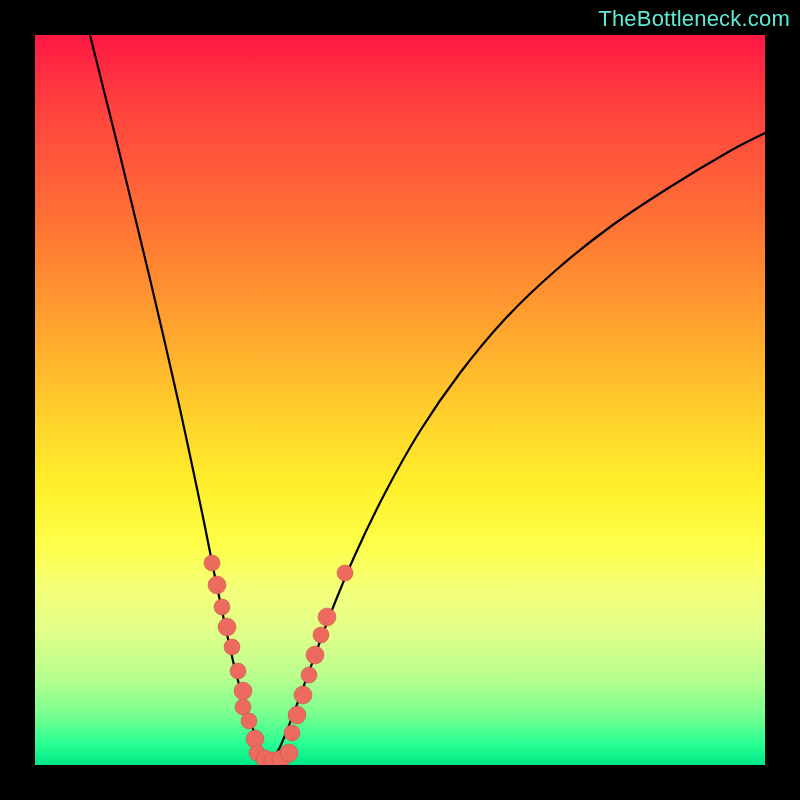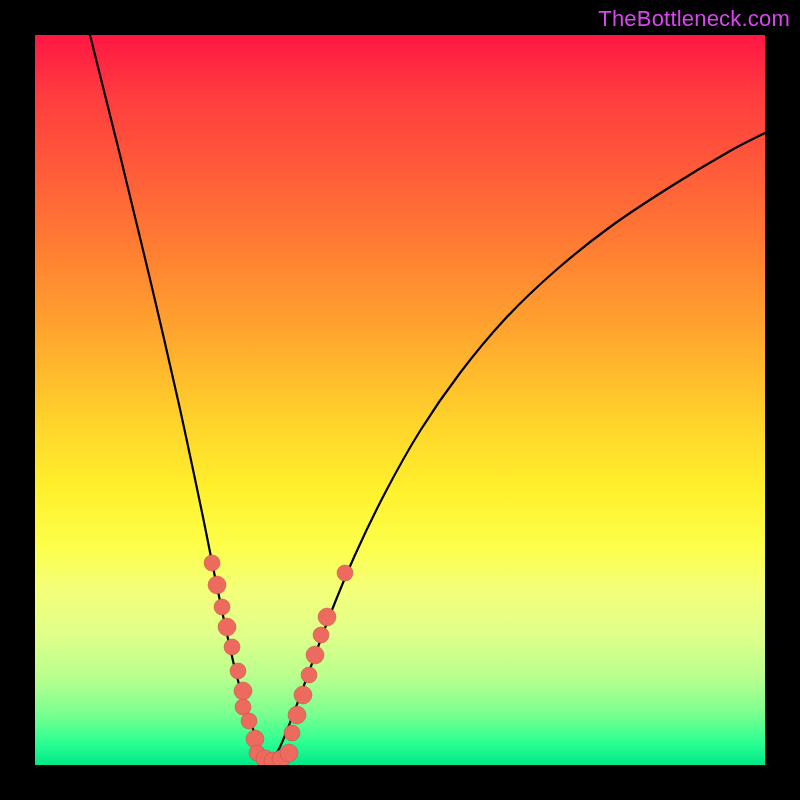--- a/index.html
+++ b/index.html
@@ -41,21 +41,21 @@
       #b8ff8e 88%,
       #7aff90 93%,
       #2aff92 97%,
       #00e887 100%
     );
   }
   .watermark {
     position: absolute;
     top: 6px;
     right: 10px;
-    color: #d946ef;
+    color: #5eead4;
     font-size: 22px;
     font-weight: 500;
     letter-spacing: 0.2px;
     white-space: nowrap;
   }
   svg.curves {
     position: absolute;
     left: 0;
     top: 0;
   }

